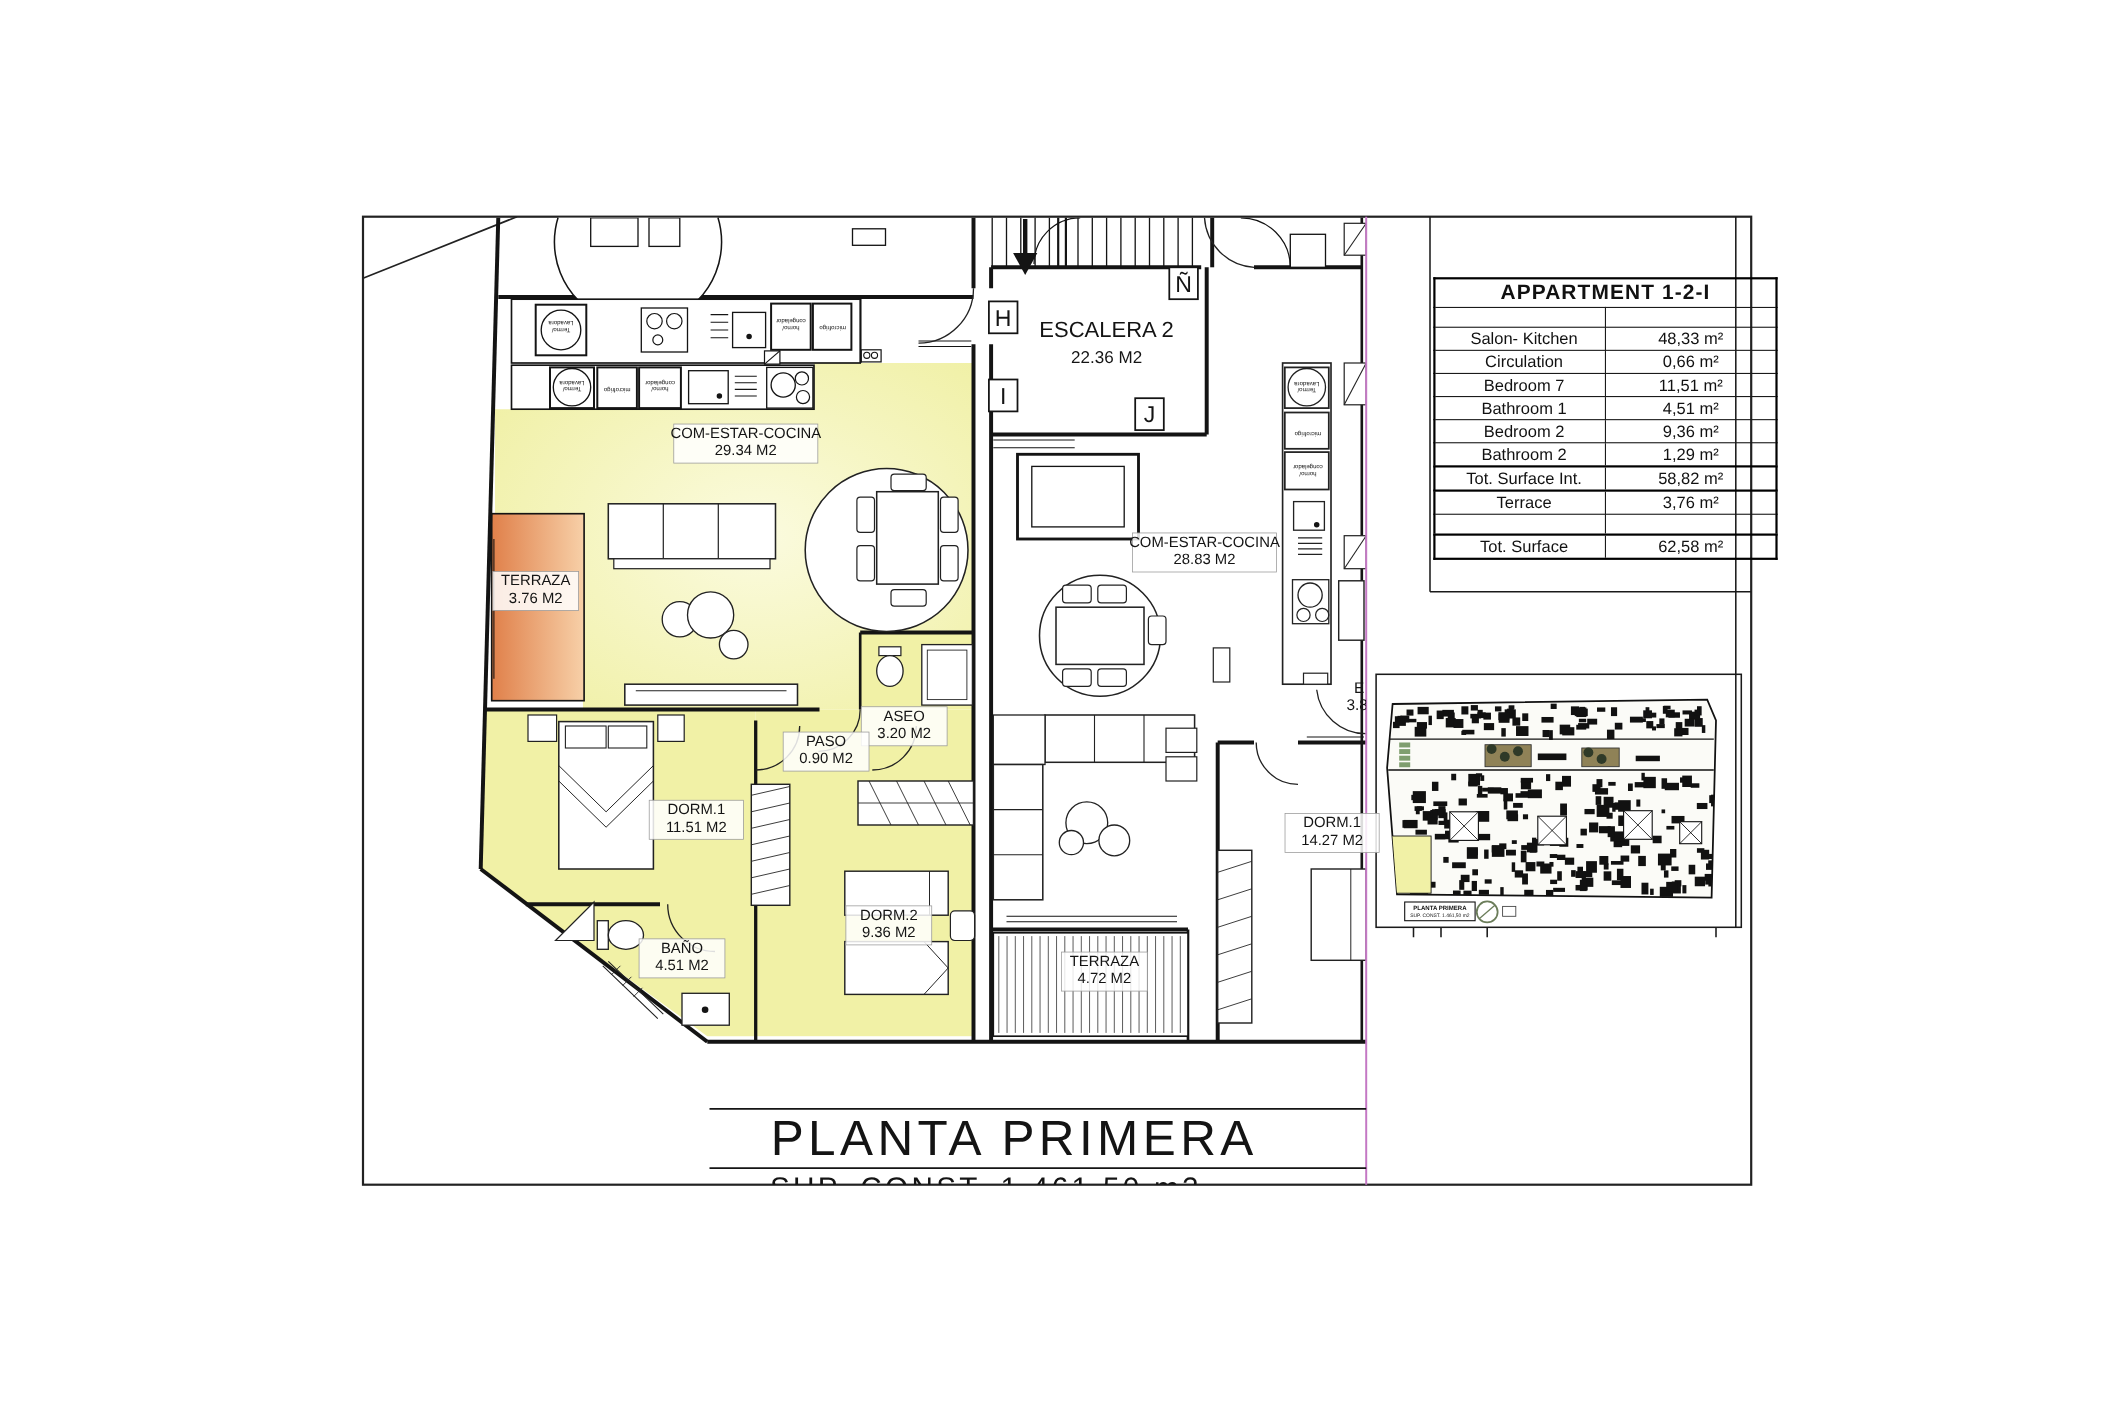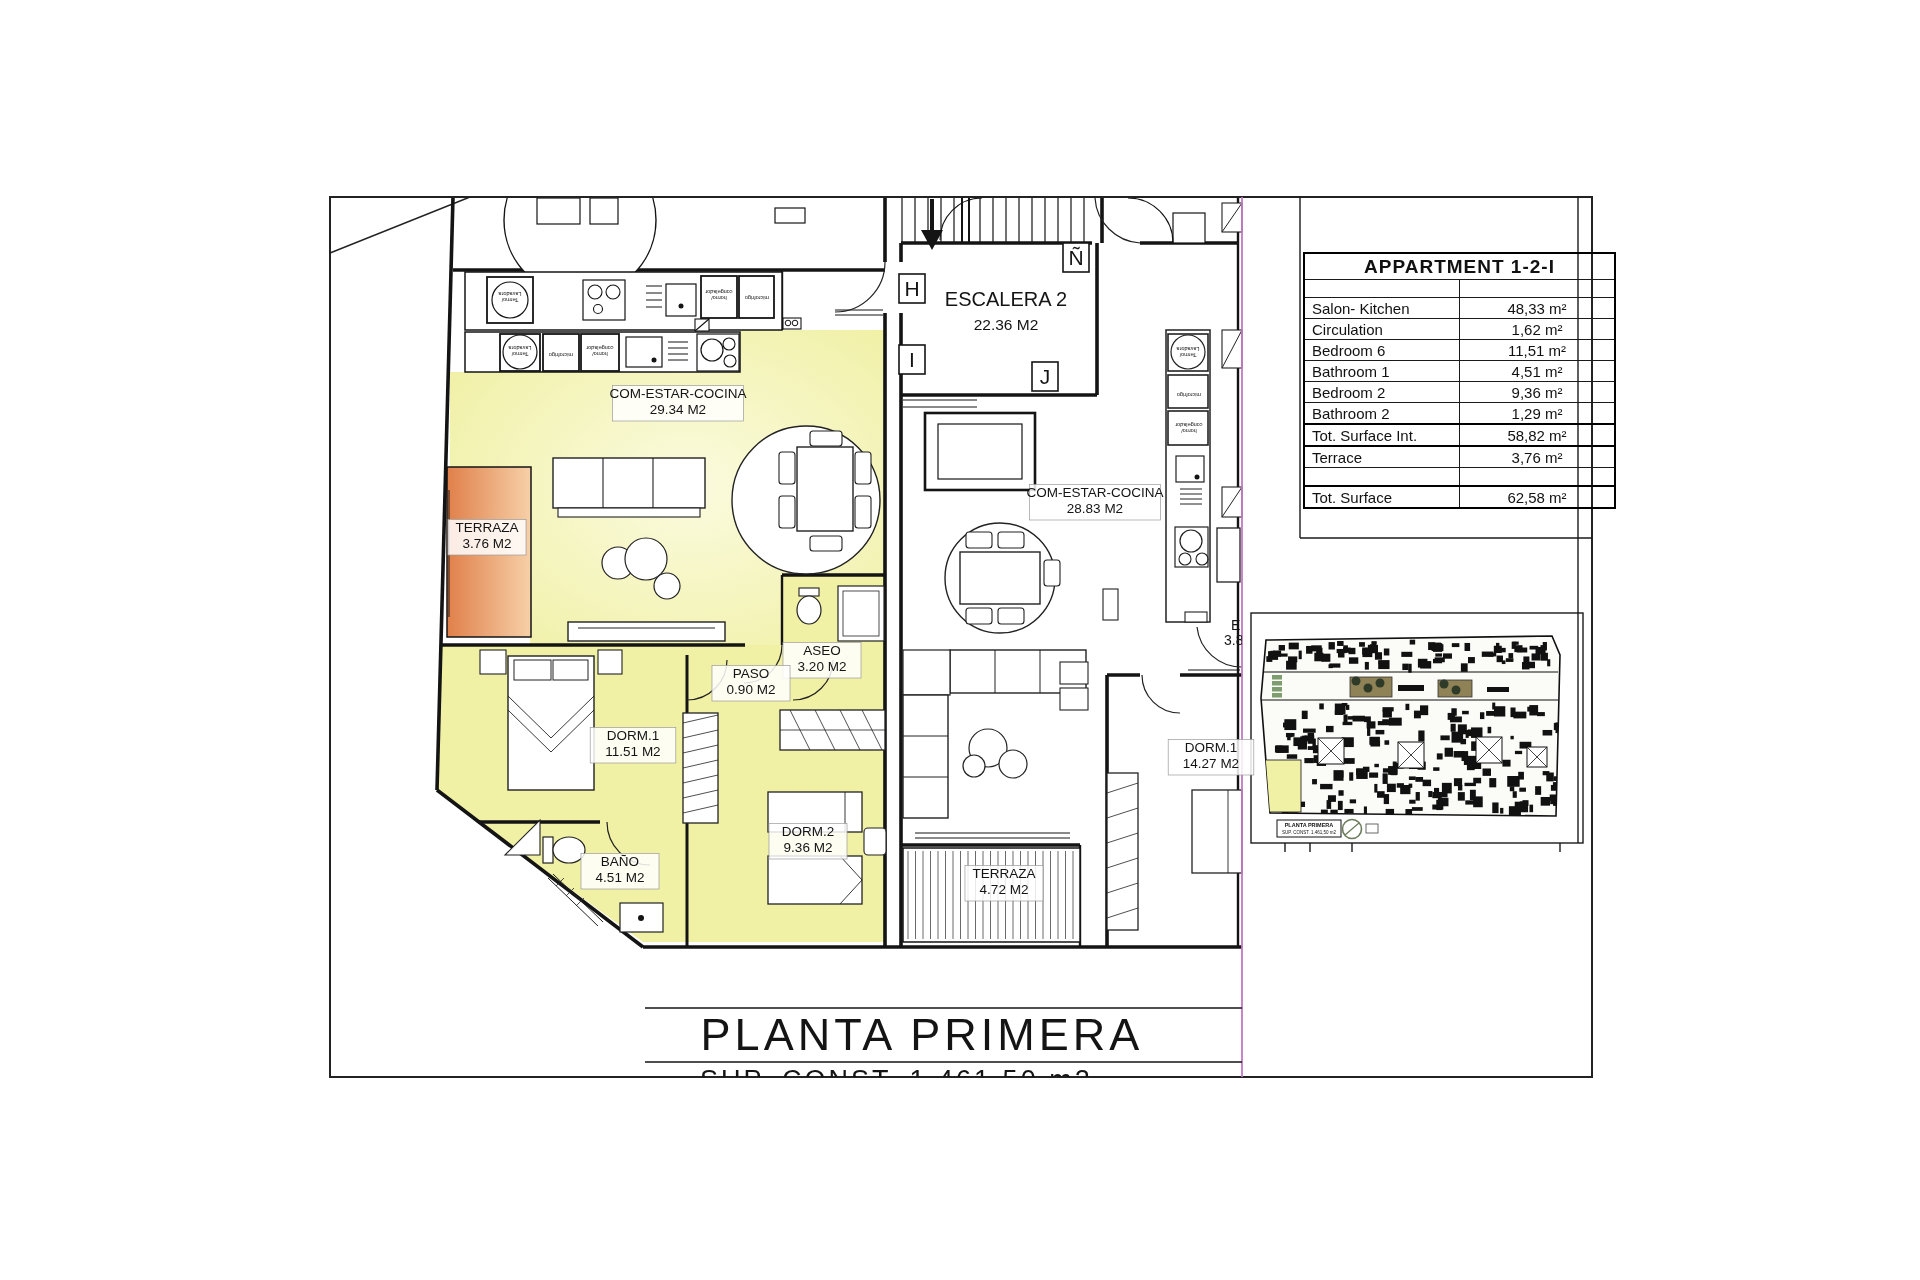--- a/index.html
+++ b/index.html
@@ -4,21 +4,21 @@
 <style>
   html,body{margin:0;padding:0;background:#fff;}
   body{width:1920px;height:1280px;font-family:"Liberation Sans",sans-serif;position:relative;overflow:hidden;}
   #stage{position:absolute;inset:0;width:1920px;height:1280px;}
   svg text{font-family:"Liberation Sans",sans-serif;fill:#141414;}
   
   #area-table{position:absolute;left:1303px;top:252px;width:313px;border-collapse:collapse;table-layout:fixed;
               border:2px solid #000;color:#111;}
   #area-table td{border:1.2px solid #1a1a1a;height:20px;padding:0;font-size:15px;overflow:hidden;white-space:nowrap;}
   #area-table td.hd{font-size:19px;font-weight:bold;text-align:center;height:25px;letter-spacing:1px;}
-  #area-table td.lbl{width:157px;text-align:left;padding-left:7px;}
+  #area-table td.lbl{width:157px;text-align:center;padding-left:7px;}
   #area-table td.val{width:109px;text-align:center;}
   #area-table tr.total td{border-top:2.6px solid #000;border-bottom:2.6px solid #000;}
   #area-table tr.total td:first-child{border-left:2.6px solid #000;}
   #area-table tr.total td:last-child{border-right:2.6px solid #000;}
   #area-table tr.spacer td{height:17px;}
 </style>
 </head>
 <body>
 
 <div id="stage">
@@ -737,24 +737,24 @@
         <tr class="spacer">
           <td class="lbl">&nbsp;</td>
           <td class="val">&nbsp;</td>
         </tr>
         <tr>
           <td class="lbl">Salon- Kitchen</td>
           <td class="val">48,33 m²</td>
         </tr>
         <tr>
           <td class="lbl">Circulation</td>
-          <td class="val">1,62 m²</td>
+          <td class="val">0,66 m²</td>
         </tr>
         <tr>
-          <td class="lbl">Bedroom 6</td>
+          <td class="lbl">Bedroom 7</td>
           <td class="val">11,51 m²</td>
         </tr>
         <tr>
           <td class="lbl">Bathroom 1</td>
           <td class="val">4,51 m²</td>
         </tr>
         <tr>
           <td class="lbl">Bedroom 2</td>
           <td class="val">9,36 m²</td>
         </tr>

